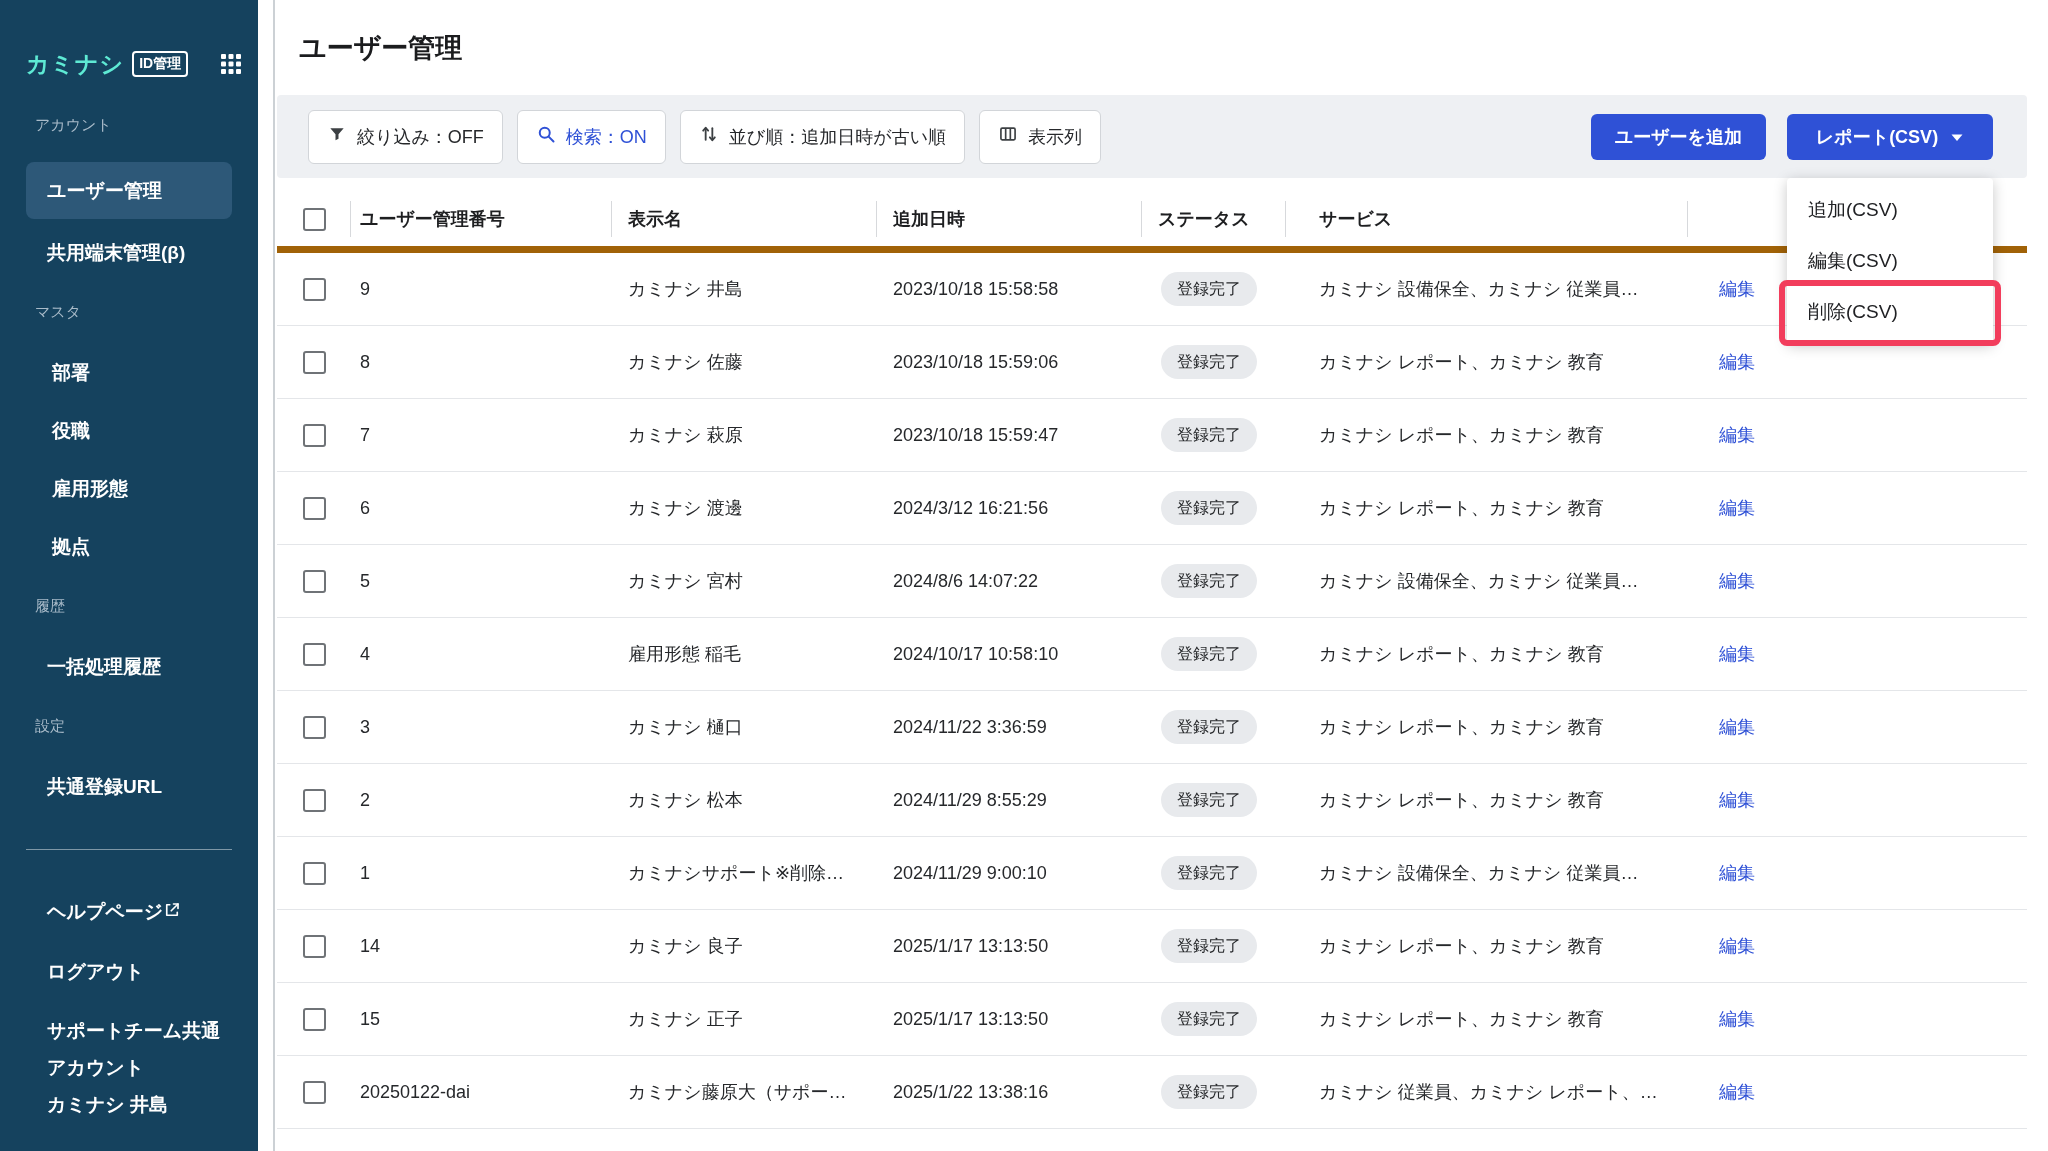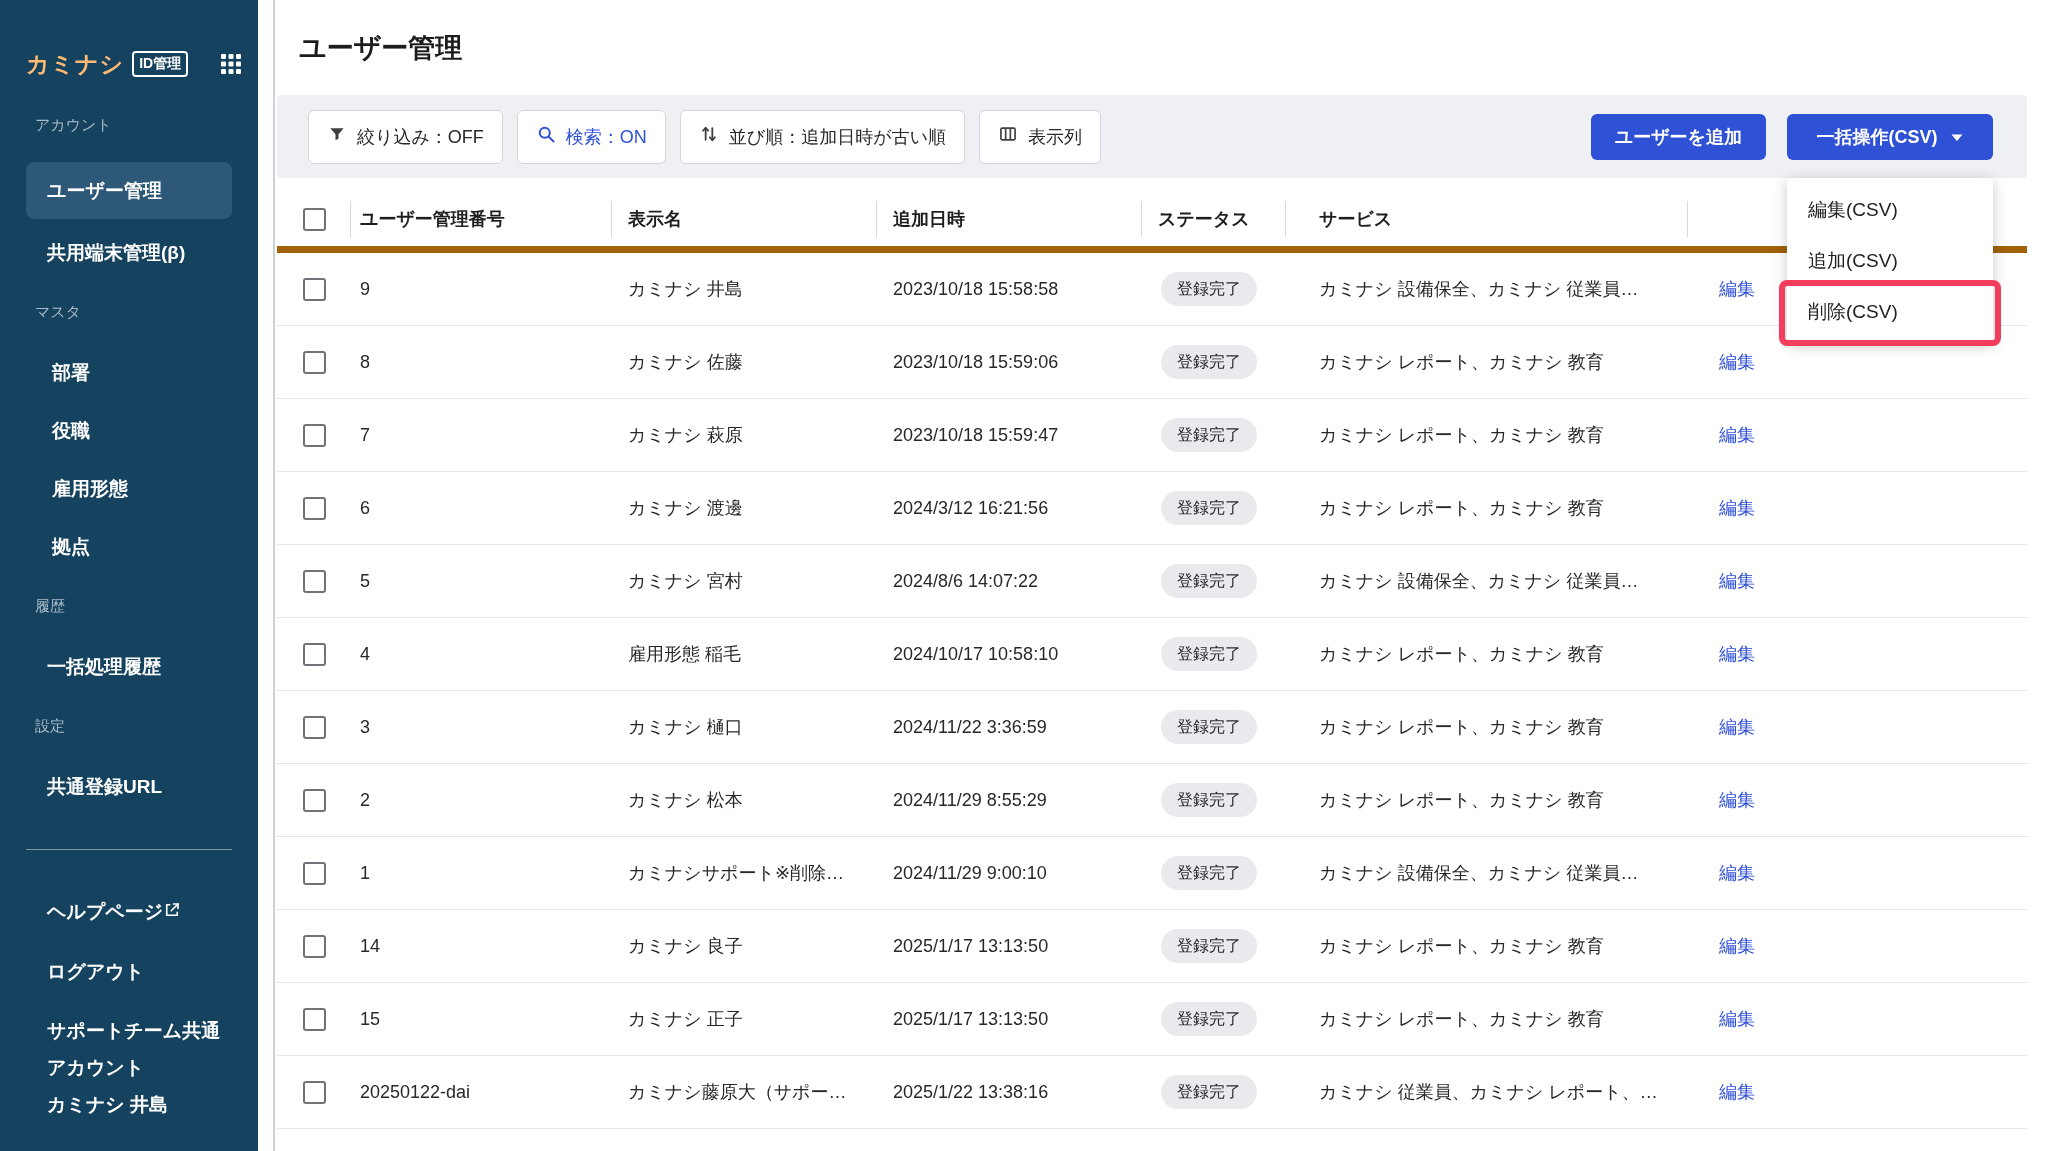--- a/index.html
+++ b/index.html
@@ -2,21 +2,21 @@
 <html><head>
 <meta charset="utf-8">
 <style>
   * { box-sizing: border-box; margin: 0; padding: 0; }
   body { background:#fff; font-family:"Liberation Sans","DejaVu Sans",sans-serif; }
   .app { position:relative; width:2048px; height:1151px; background:#fff; overflow:hidden; }
 
   
   .sidebar { position:absolute; left:0; top:0; width:258px; height:100%; background:#15425e; color:#fff; }
   .brand-row { display:flex; align-items:center; padding:46px 16px 0 26px; height:82px; }
-  .brand { font-size:23px; font-weight:bold; letter-spacing:1px; color:#fdba74; }
+  .brand { font-size:23px; font-weight:bold; letter-spacing:1px; color:#5eead4; }
   .brand-badge { margin-left:8px; border:2px solid #fff; border-radius:4px; padding:2px 5px; font-size:14px; font-weight:bold; color:#fff; white-space:nowrap; }
   .apps-icon { margin-left:auto; display:flex; cursor:pointer; }
   .nav-section { margin-top:26px; }
   .nav-section:first-child { margin-top:34px; }
   .section-label { height:22px; margin:0 0 24px 35px; font-size:15px; color:#a9bbc9; }
   .nav-item { height:48px; margin:0 26px; display:flex; align-items:center; padding-left:21px; border-radius:8px; color:#fff; font-weight:bold; font-size:19px; cursor:pointer; white-space:nowrap; }
   .nav-item + .nav-item { margin-top:10px; }
   .nav-item.active { height:57px; background:#2d5878; }
   .nav-item.indent { padding-left:26px; }
   .side-divider { height:1px; background:rgba(255,255,255,.45); margin:38px 26px 0 26px; }
@@ -162,30 +162,30 @@
                 <line x1="9.2" y1="5" x2="9.2" y2="19"></line>
                 <line x1="14.8" y1="5" x2="14.8" y2="19"></line>
               </svg></span>
           <span>表示列</span>
         </button>
       </div>
 
       <div class="tb-right">
         <button class="primary-btn">ユーザーを追加</button>
         <button class="primary-btn bulk">
-          <span>一括操作(CSV)</span>
+          <span>レポート(CSV)</span>
           <span><svg width="14" height="10" viewBox="0 0 14 10">
                 <path d="M1.5 2.5h11L7 9z" fill="#fff"></path>
               </svg></span>
         </button>
       </div>
 
       <div class="dropdown" id="dropdown">
+          <div class="dd-item">追加(CSV)</div>
           <div class="dd-item">編集(CSV)</div>
-          <div class="dd-item">追加(CSV)</div>
           <div class="dd-item annotated">削除(CSV)</div>
         </div>
     </div>
 
     <div class="table">
       <div class="thead">
         <div class="th">
             <span class="cb"></span>
           </div>
         <div class="th sep pad-id">ユーザー管理番号</div>

